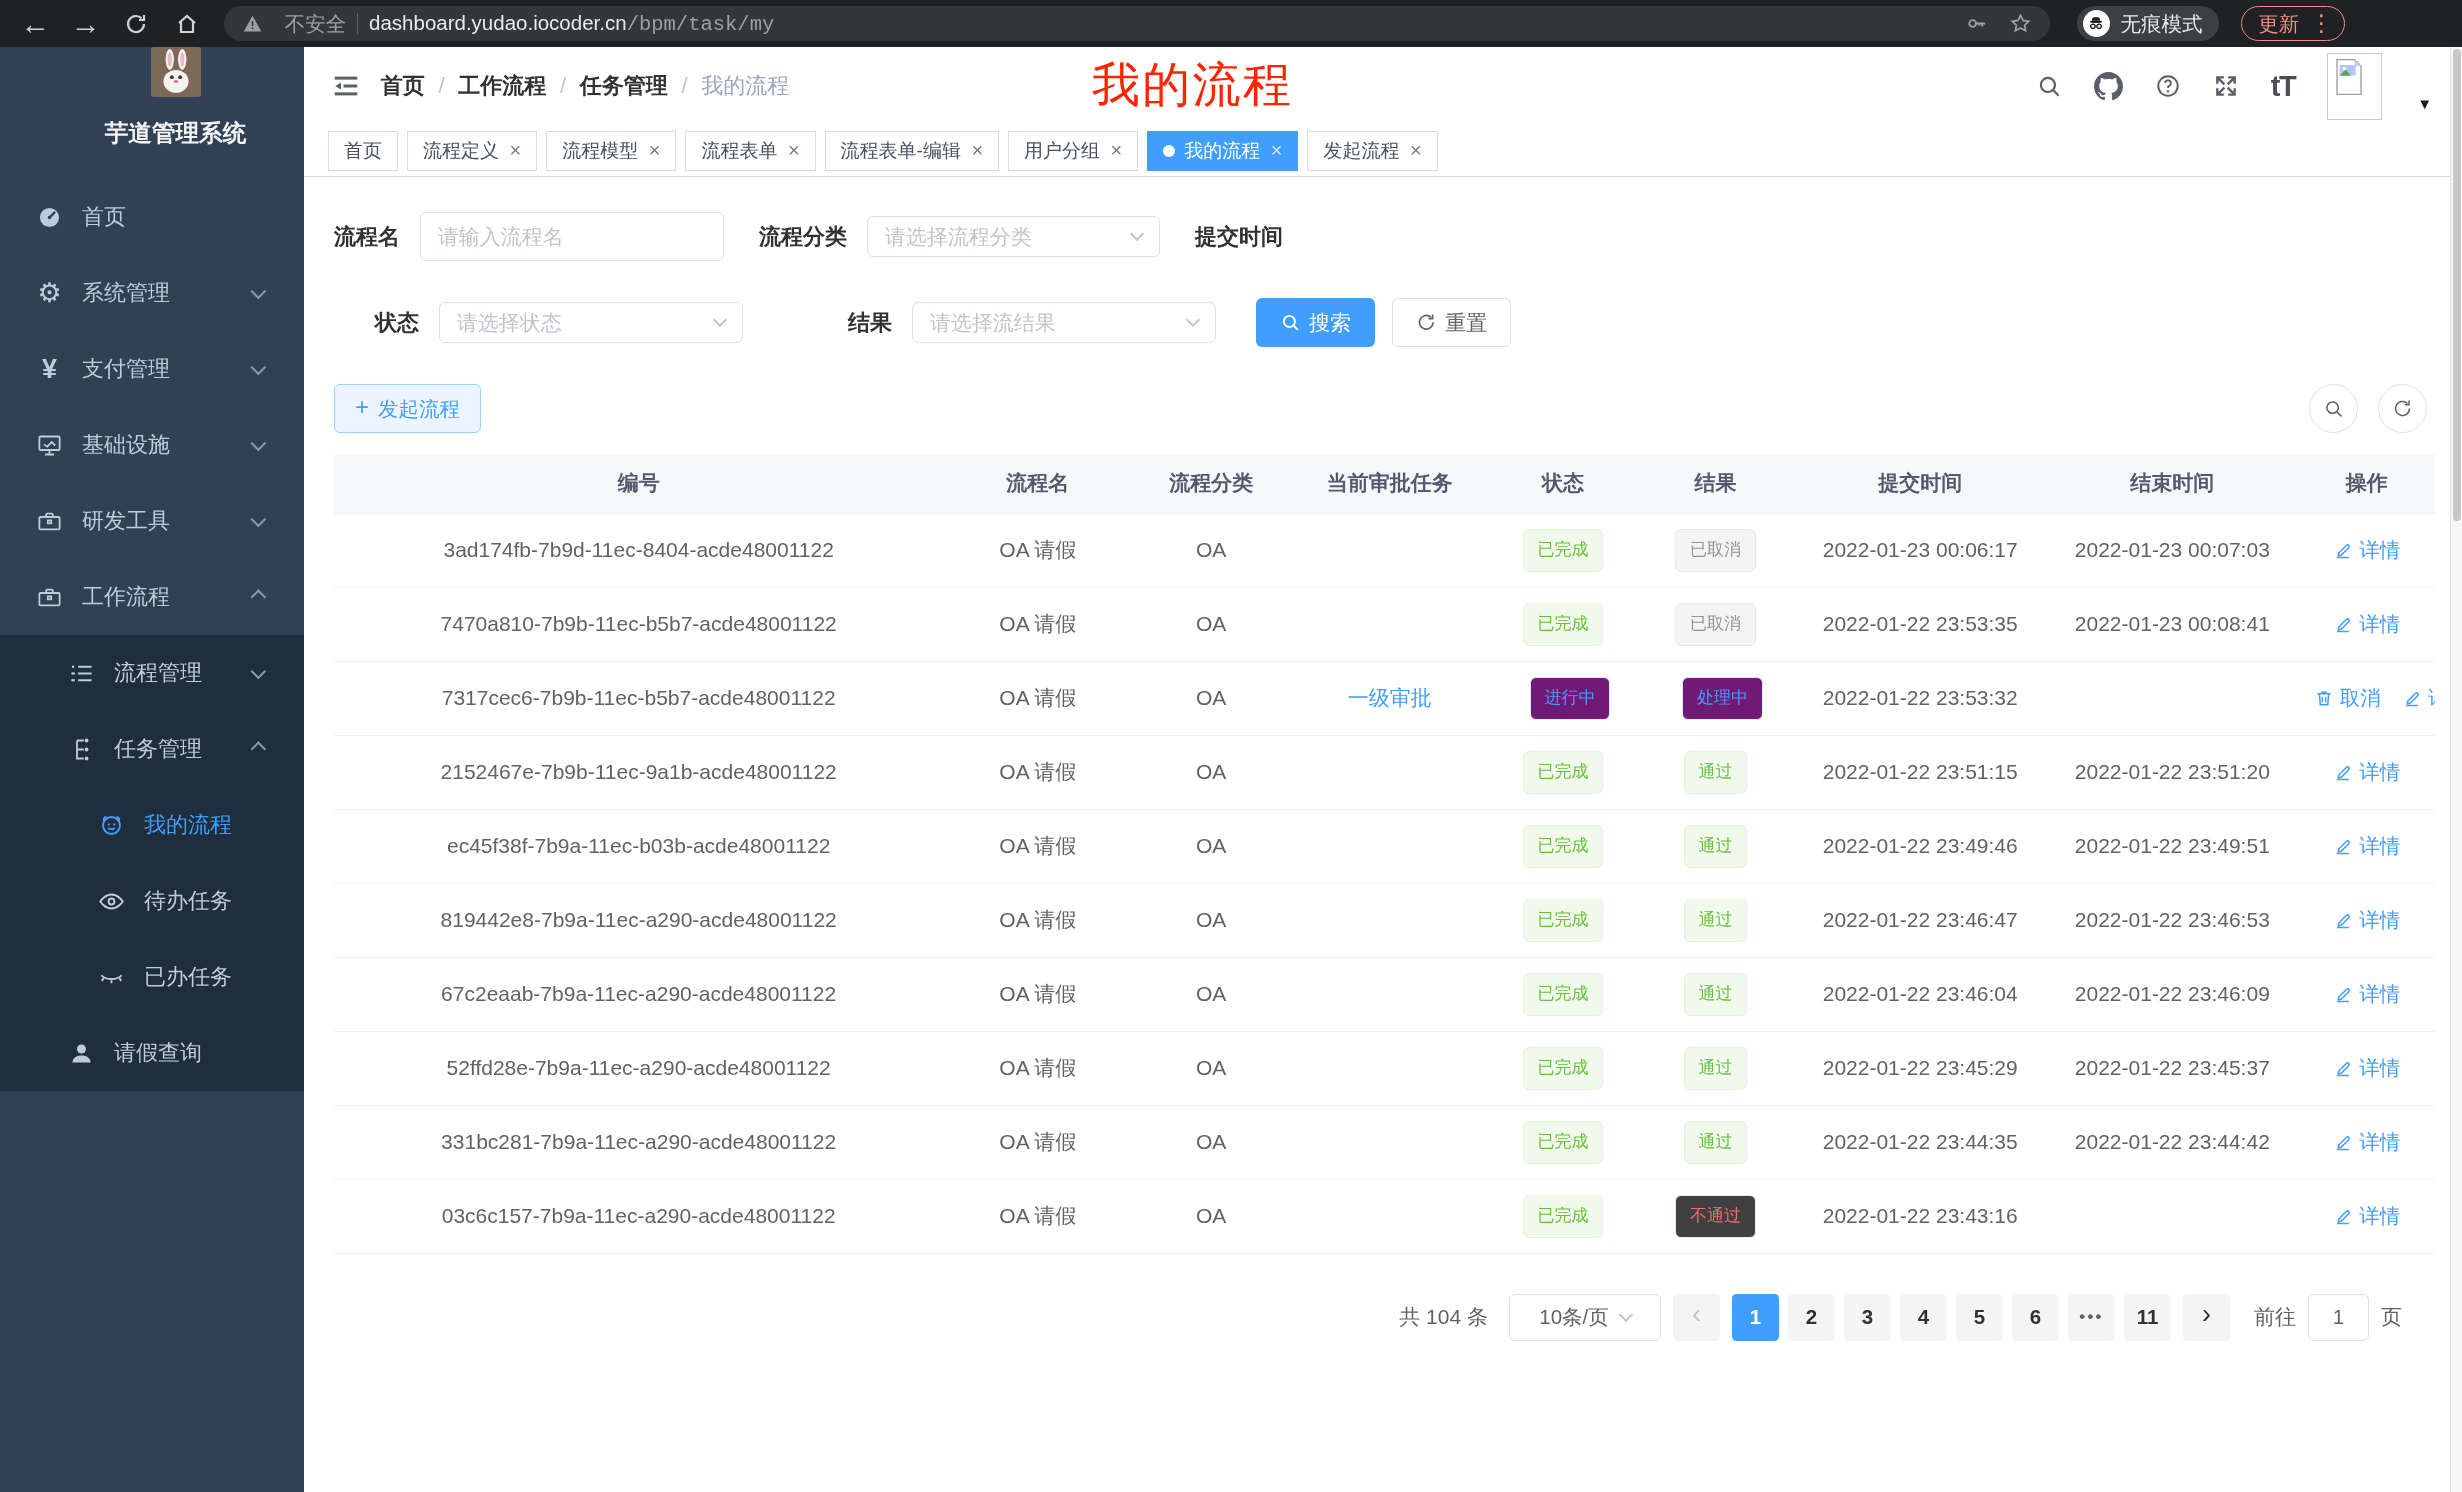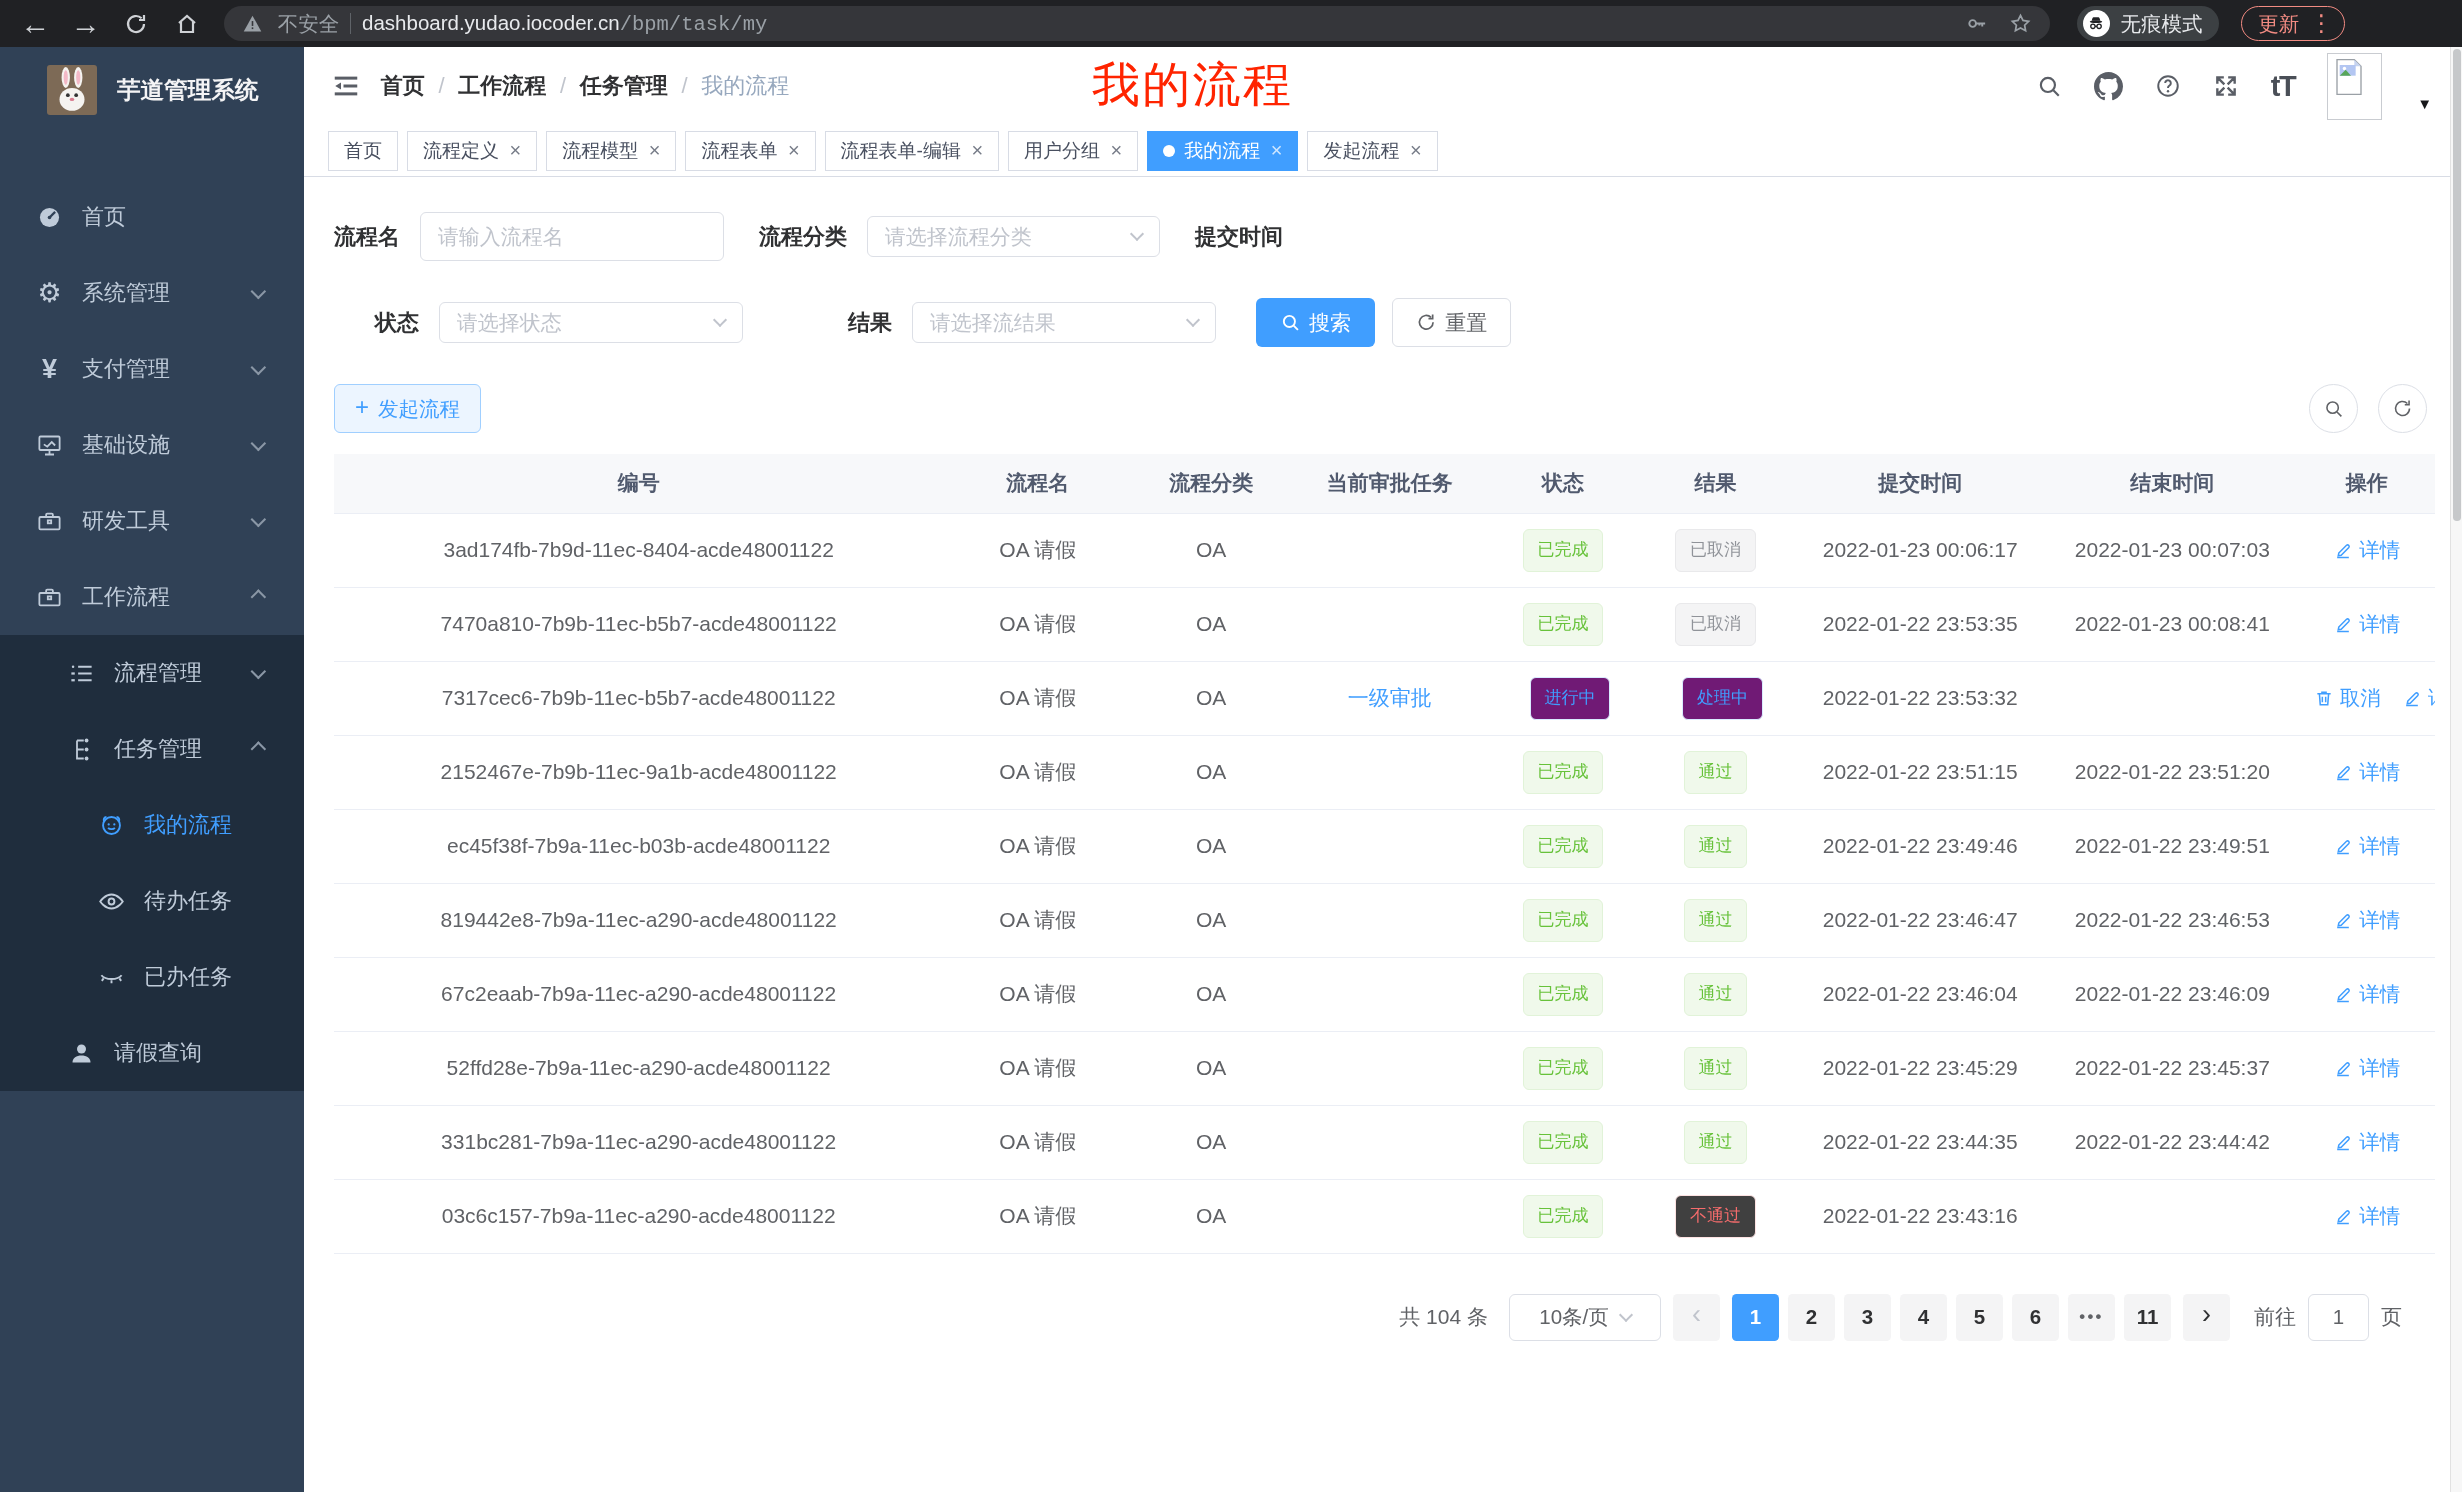--- a/index.html
+++ b/index.html
@@ -5,38 +5,38 @@
   * { margin:0; padding:0; box-sizing:border-box; }
   html,body { width:2462px; height:1493px; background:#fff;
     font-family:"Liberation Sans","DejaVu Sans",sans-serif; overflow:hidden; }
   svg { display:block; }
 
   
   .browser-bar{height:47px;background:#202124;display:flex;align-items:center;padding:0 13.7px;gap:7.6px;}
   .b-icon{width:43px;height:37px;display:flex;align-items:center;justify-content:center;color:#cfd2d6;font-size:30px;}
   .b-icon svg{width:24px;height:24px;}
   .addr-pill{flex:1;max-width:1826px;height:35px;background:#35363a;border-radius:18px;display:flex;align-items:center;padding:0 18px;margin:0 7.6px;gap:10.7px;}
-  .addr-warning{display:flex;align-items:center;gap:15px;color:#9aa0a6;font-size:20.5px;}
+  .addr-warning{display:flex;align-items:center;gap:22px;color:#9aa0a6;font-size:20.5px;}
   .addr-warning svg{width:21px;height:21px;}
   .addr-div{width:1.5px;height:21px;background:#5f6368;}
   .addr-url{font-size:20.5px;color:#e8eaed;white-space:nowrap;}
   .addr-url .path{color:#9aa0a6;font-family:Liberation Mono, monospace;}
   .addr-spacer{flex:1;}
   .addr-right{display:flex;align-items:center;gap:21px;color:#9aa0a6;}
   .addr-right svg{width:23px;height:23px;}
   .incog-chip{height:35px;background:#3c4043;border-radius:18px;display:flex;align-items:center;gap:10.7px;padding:0 16.7px 0 6px;color:#e8eaed;font-size:20.5px;margin-left:12px;}
   .incog-circle{width:27px;height:27px;border-radius:50%;background:#fff;display:flex;align-items:center;justify-content:center;}
   .incog-circle svg{width:20px;height:20px;}
   .update-pill{height:35px;border:1.5px solid #f28b82;border-radius:20px;display:flex;align-items:center;gap:10.7px;padding:0 10.7px 0 16.7px;color:#f28b82;font-size:20.5px;margin-left:13.7px;}
   .update-pill .dots{font-size:23px;letter-spacing:0;}
 
   
   .app{display:flex;height:1446px;}
   .sidebar{width:304px;background:#304156;flex-shrink:0;color:#bfcbd9;overflow:hidden;}
-  .logo-row{height:85px;display:flex;align-items:center;padding-left:47px;gap:20px;}
+  .logo-row{height:85px;display:flex;align-items:center;padding-left:47px;gap:20px;flex-direction:column;}
   .logo-img{width:50px;height:50px;border-radius:3px;overflow:hidden;flex-shrink:0;}
   .logo-img svg{width:50px;height:50px;}
   .app-title{font-size:23.6px;font-weight:700;color:#f4f4f5;white-space:nowrap;}
   .menu{padding-top:47px;}
   .menu-item{height:76px;display:flex;align-items:center;font-size:22px;color:#bfcbd9;cursor:default;}
   .menu-item.lvl1{padding-left:32px;}
   .menu-item.lvl2{padding-left:64px;}
   .menu-item.lvl3{padding-left:94px;}
   .menu-item.sub{background:#1f2d3d;}
   .menu-item.active{color:#409eff;}

